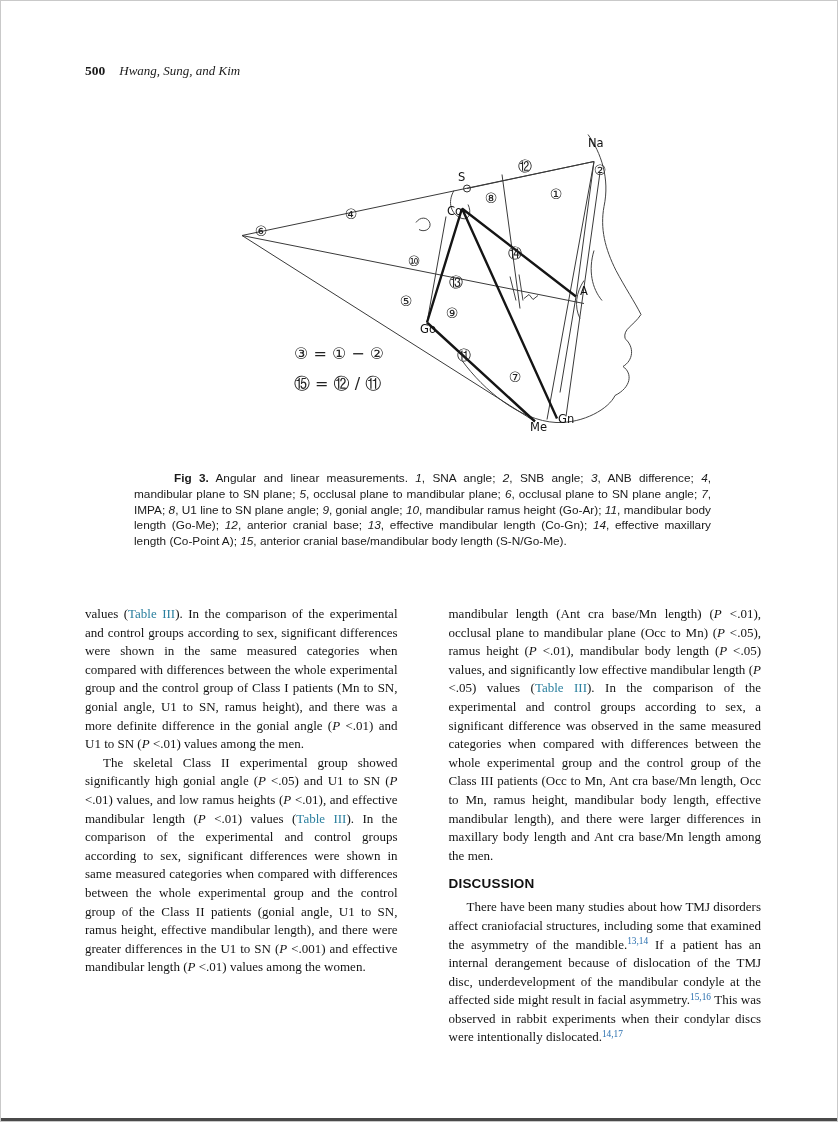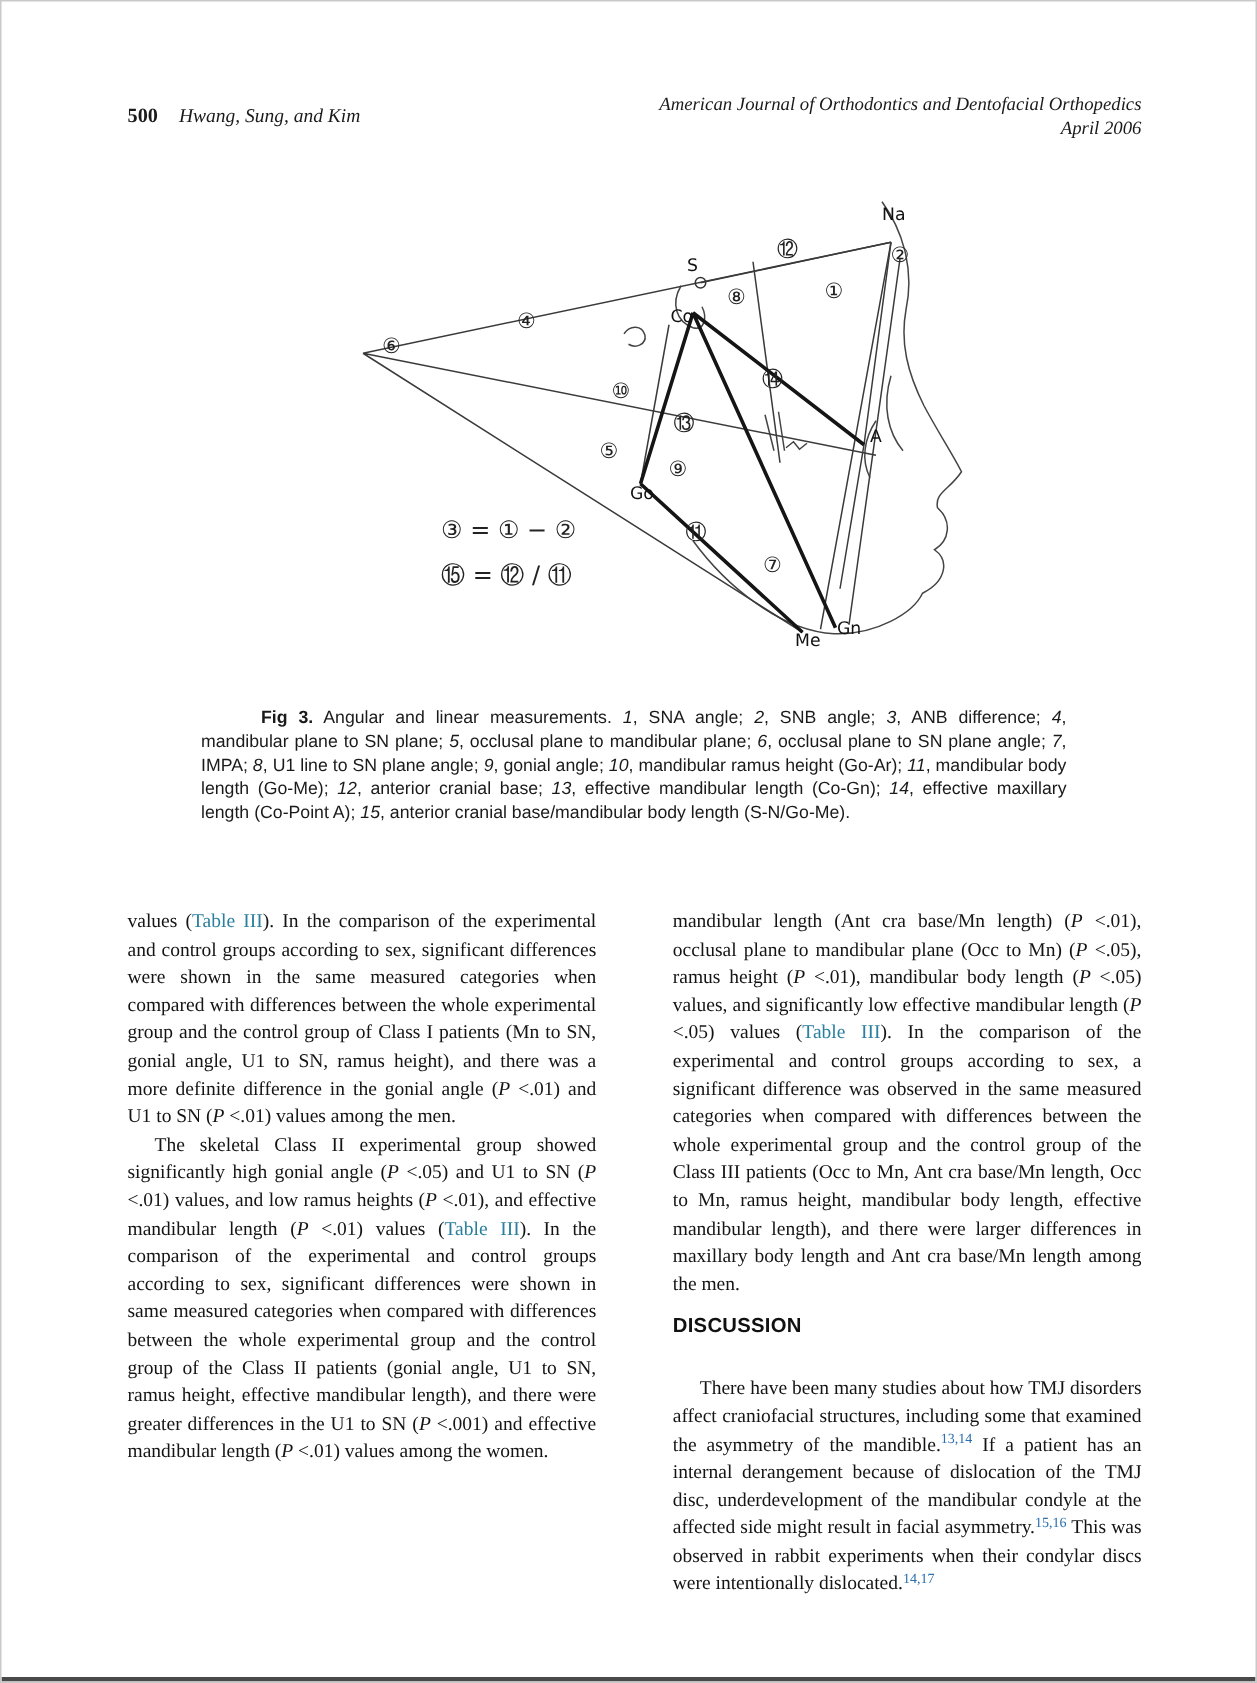--- a/index.html
+++ b/index.html
@@ -5,21 +5,21 @@
   :root{ --link:#2a7f9e; --sup:#2a6fae; --text:#1a1a1a; }
   html,body{ margin:0; padding:0; background:#e8e8e8; }
   .page{
     position:relative; width:838px; height:1122px; background:#fff;
     border:1px solid #c9c9c9; box-sizing:border-box; overflow:hidden;
     font-family:"Liberation Serif", serif; color:var(--text);
   }
   .bottom-edge{ position:absolute; left:0; right:0; bottom:0; height:3px; background:#4a4a4a; }
 
   
-  .header{ position:absolute; top:60px; left:84px; width:676px; display:flex; justify-content:space-between; align-items:center; }
+  .header{ position:absolute; top:60px; left:84px; width:676px; display:flex; justify-content:space-between; align-items:flex-end; }
   .pagenum{ font-weight:bold; font-size:13.5px; }
   .authors{ font-style:italic; font-size:13px; margin-left:10px; }
   .header-right{ text-align:right; font-style:italic; font-size:12.5px; line-height:16px; }
 
   
   .fig{ position:absolute; top:128px; left:163px; width:560px; height:338px; margin:0; }
   .fig svg{ width:100%; height:100%; }
   .marker{ font:14px "DejaVu Sans", sans-serif; text-anchor:middle; fill:#222; }
   .ptlabel{ font:11.5px "DejaVu Sans", sans-serif; fill:#111; }
   .eq{ font:16px "DejaVu Sans", sans-serif; fill:#222; }
@@ -31,40 +31,36 @@
   }
 
   
   .columns{
     position:absolute; top:604px; left:84px; width:676px; display:flex; gap:51px;
     font:13px/18.6px "Liberation Serif", serif; color:#141414;
   }
   .col{ width:322px; }
   .para{ margin:0; text-align:justify; }
   .para.indent{ text-indent:18px; }
-  .heading{ font:bold 13.5px "Liberation Sans", sans-serif; margin:11px 0 25px; letter-spacing:.2px; color:#111; }
+  .heading{ font:bold 13.5px "Liberation Sans", sans-serif; margin:11px 0 7px; letter-spacing:.2px; color:#111; }
 
   .seg-i{ font-style:italic; }
   .seg-b{ font-weight:bold;padding-left:40px; }
   .seg-link{ color:var(--link); }
   .seg-sup{ color:var(--sup); font-size:72%; position:relative; top:-0.45em; line-height:0;font-family:Liberation Serif, serif; }
 </style>
 </head>
 <body>
 
 <div class="page">
 
   <header class="header">
     <div class="header-left">
       <span class="pagenum">500</span>
       <span class="authors">Hwang, Sung, and Kim</span>
-    </div>
-    <div class="header-right">
-      <div>American Journal of Orthodontics and Dentofacial Orthopedics</div>
-      <div>April 2006</div>
     </div>
   </header>
 
   <figure class="fig">
     <svg id="ceph-svg" viewBox="0 0 560 335">
       <g stroke="#444" fill="none" stroke-width="1">
         <path d="M 424,4 C 437,22 446,48 440,76 C 436,98 441,118 452,140 C 461,157 471,172 477,184 C 469,196 459,198 461,208 C 471,217 469,230 459,236 C 469,243 467,257 451,265 C 445,278 420,293 392,292 C 356,290 320,260 298,230"></path>
         <path d="M 430,120 C 424,140 428,158 438,170"></path>
         <path d="M 420,150 C 412,162 410,176 416,188"></path>
         <path d="M 290,60 C 283,72 287,84 298,88 C 305,90 308,82 304,74"></path>

